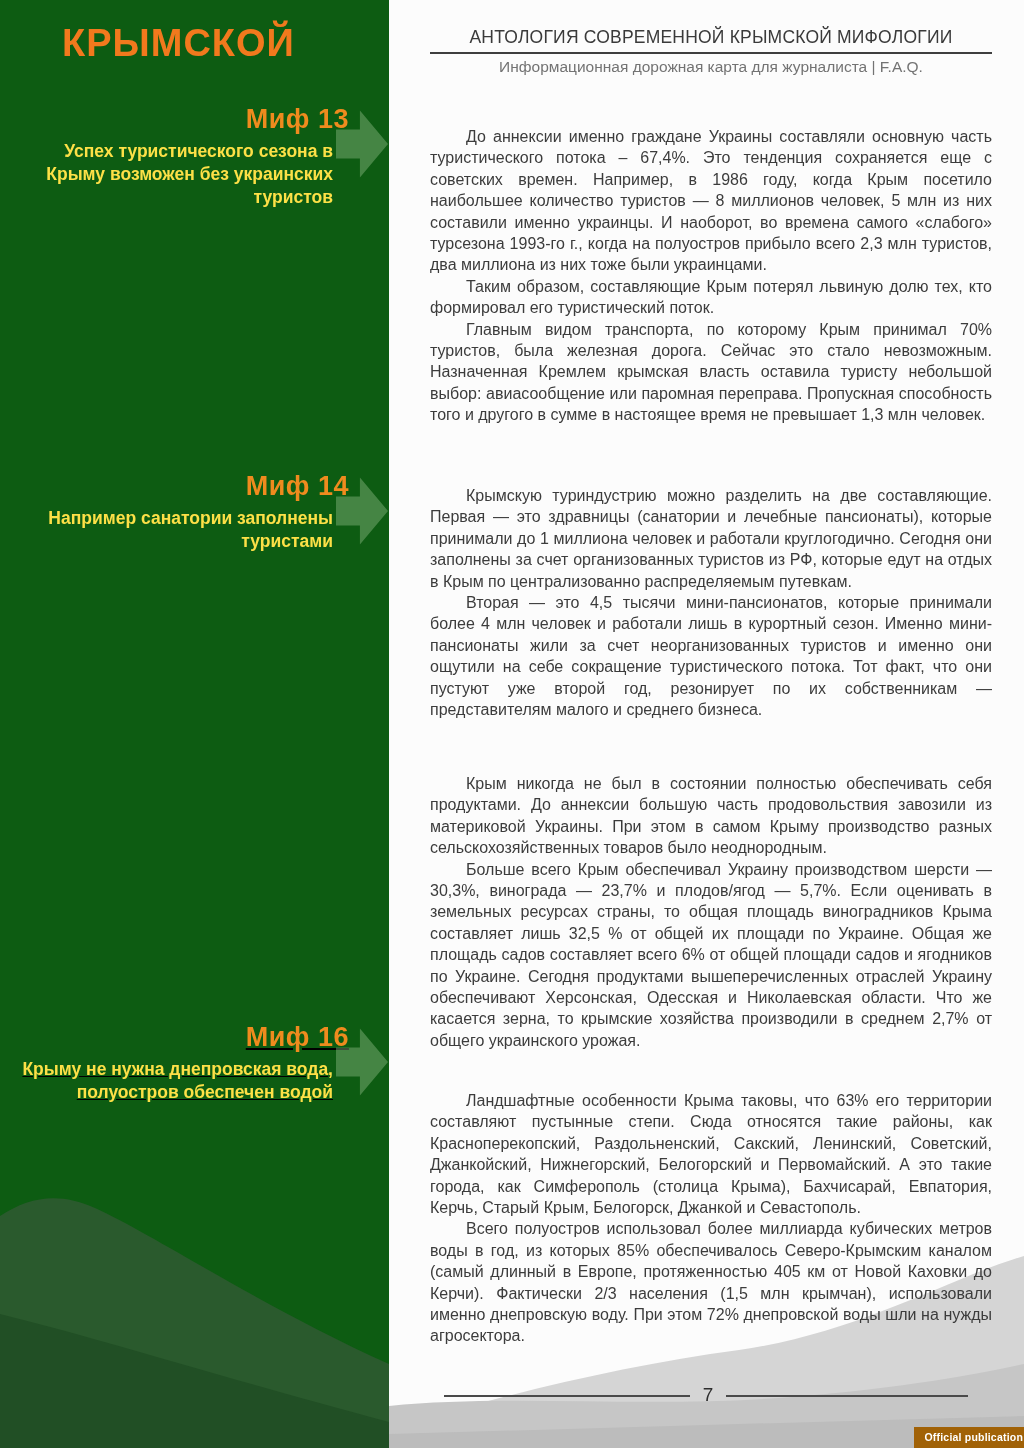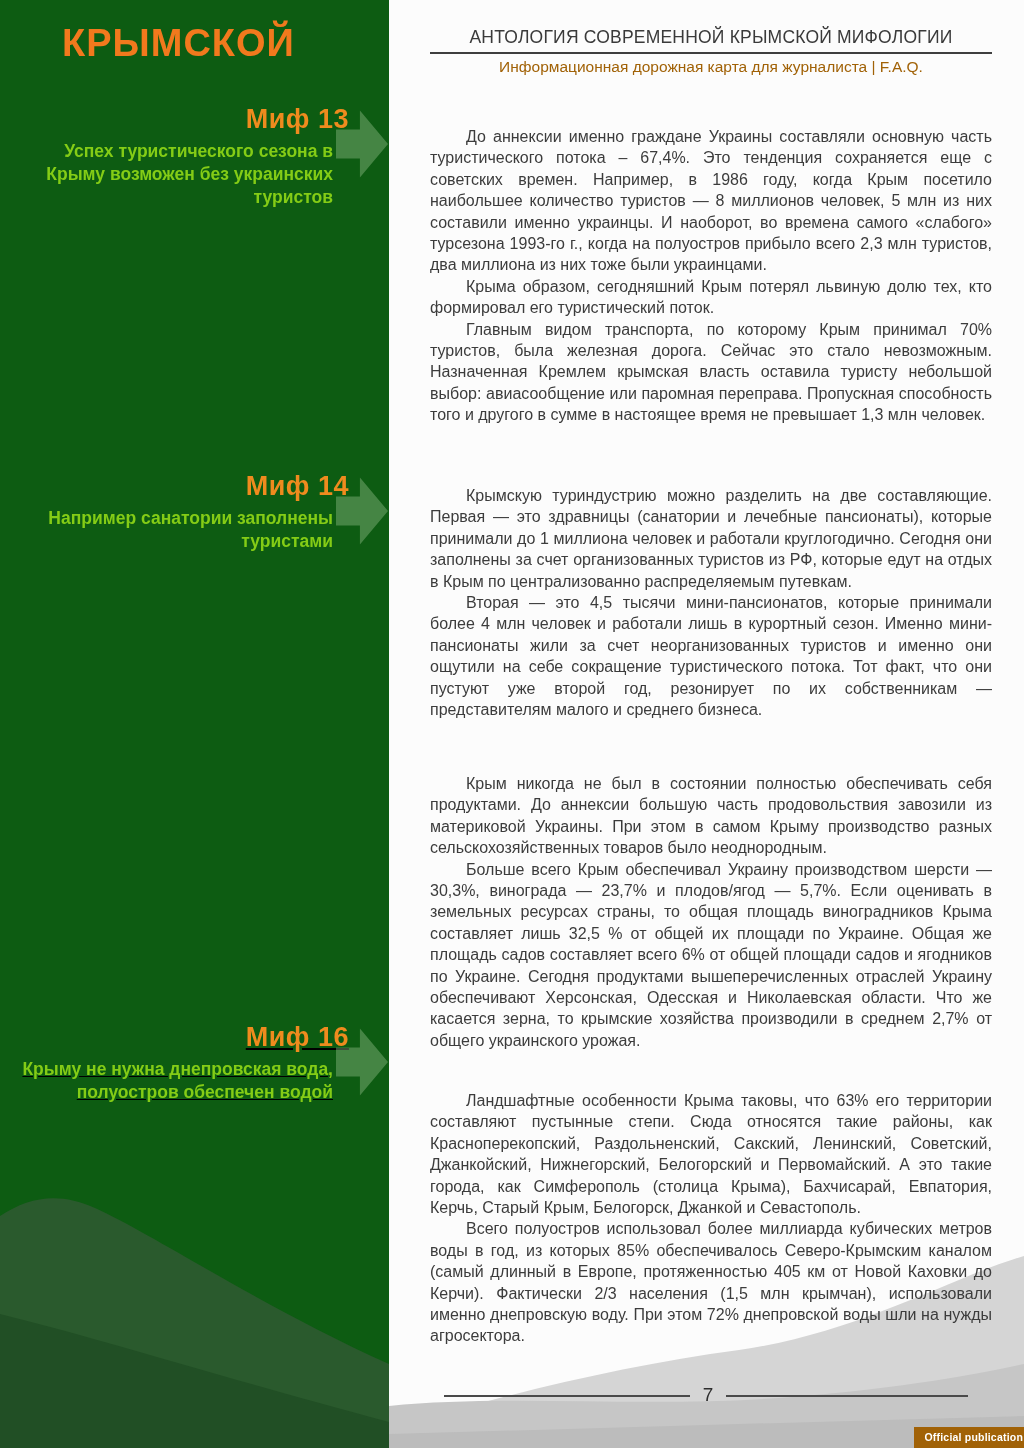--- a/index.html
+++ b/index.html
@@ -5,33 +5,33 @@
   * { margin:0; padding:0; box-sizing:border-box; }
   html,body { width:1024px; }
   body { font-family:"Liberation Sans", sans-serif; background:#fff; }
   .page { position:relative; width:1024px; height:1448px; overflow:hidden; background:#fcfcfc; }
 
   
   .sidebar { position:absolute; left:0; top:0; width:389px; height:1448px; background:#0d5c12; overflow:hidden; }
   .sidebar-title { position:absolute; top:22px; left:62px; font-size:38px; font-weight:800; letter-spacing:1px; color:#f1791d; }
   .myth { position:absolute; left:18px; right:0; text-align:right; }
   .myth-label { margin-right:40px; font-size:27px; font-weight:800; color:#ef8b1e; letter-spacing:0.5px; }
-  .myth-title { margin-top:5px; margin-right:56px; font-size:17.5px; font-weight:700; line-height:23px; color:#84cc16; }
+  .myth-title { margin-top:5px; margin-right:56px; font-size:17.5px; font-weight:700; line-height:23px; color:#fde047; }
   .myth-arrow { position:absolute; right:1px; top:2px; width:52px; height:76px;
       background:rgba(155,195,145,0.40);
       clip-path:polygon(0 31%, 46% 31%, 46% 6%, 100% 50%, 46% 94%, 46% 69%, 0 69%); }
   .myth-13 { top:104px; } .myth-14 { top:471px; } .myth-15 { top:762px; } .myth-16 { top:1022px;text-decoration:underline; }
   .green-mountains { position:absolute; left:0; bottom:0; width:389px; height:262px; }
 
   
   .main { position:absolute; left:389px; top:0; width:635px; height:1448px; background:#fcfcfc; }
   .doc-header { position:absolute; top:27px; left:41px; width:562px; text-align:center; }
   .doc-title { font-size:17.5px; font-weight:400; color:#3a3a3a; letter-spacing:0.2px; }
   .doc-title-rule { margin-top:4px; height:2px; background:#3f3f3f; }
-  .doc-subtitle { margin-top:4px; font-size:15.5px; color:#a16207; }
+  .doc-subtitle { margin-top:4px; font-size:15.5px; color:#737373; }
 
   .body-section { position:absolute; left:41px; width:562px; color:#3c3c3c;
       font-size:16px; line-height:21.4px; text-align:justify; }
   .body-section p { text-indent:36px; }
   .sec-1 { top:126px; } .sec-2 { top:485px; } .sec-3 { top:773px; } .sec-4 { top:1090px; }
 
   .gray-mountains { position:absolute; left:0; bottom:0; width:635px; height:200px; }
 
   .footer { position:absolute; left:0; top:1383px; width:635px; height:26px; }
   .footer-rule { position:absolute; top:12px; height:2px; background:#4a4a4a; }
@@ -84,21 +84,21 @@
     </svg>
 
     <header class="doc-header">
       <div class="doc-title">АНТОЛОГИЯ СОВРЕМЕННОЙ КРЫМСКОЙ МИФОЛОГИИ</div>
       <div class="doc-title-rule"></div>
       <div class="doc-subtitle">Информационная дорожная карта для журналиста | F.A.Q.</div>
     </header>
 
     <section class="body-section sec-1">
       <p>До аннексии именно граждане Украины составляли основную часть туристического потока – 67,4%. Это тенденция сохраняется еще с советских времен. Например, в 1986 году, когда Крым посетило наибольшее количество туристов — 8 миллионов человек, 5 млн из них составили именно украинцы. И наоборот, во времена самого «слабого» турсезона 1993-го г., когда на полуостров прибыло всего 2,3 млн туристов, два миллиона из них тоже были украинцами.</p>
-      <p>Крыма образом, сегодняшний Крым потерял львиную долю тех, кто формировал его туристический поток.</p>
+      <p>Таким образом, составляющие Крым потерял львиную долю тех, кто формировал его туристический поток.</p>
       <p>Главным видом транспорта, по которому Крым принимал 70% туристов, была железная дорога. Сейчас это стало невозможным. Назначенная Кремлем крымская власть оставила туристу небольшой выбор: авиасообщение или паромная переправа. Пропускная способность того и другого в сумме в настоящее время не превышает 1,3 млн человек.</p>
     </section>
 
     <section class="body-section sec-2">
       <p>Крымскую туриндустрию можно разделить на две составляющие. Первая — это здравницы (санатории и лечебные пансионаты), которые принимали до 1 миллиона человек и работали круглогодично. Сегодня они заполнены за счет организованных туристов из РФ, которые едут на отдых в Крым по централизованно распределяемым путевкам.</p>
       <p>Вторая — это 4,5 тысячи мини-пансионатов, которые принимали более 4 млн человек и работали лишь в курортный сезон. Именно мини-пансионаты жили за счет неорганизованных туристов и именно они ощутили на себе сокращение туристического потока. Тот факт, что они пустуют уже второй год, резонирует по их собственникам — представителям малого и среднего бизнеса.</p>
     </section>
 
     <section class="body-section sec-3">
       <p>Крым никогда не был в состоянии полностью обеспечивать себя продуктами. До аннексии большую часть продовольствия завозили из материковой Украины. При этом в самом Крыму производство разных сельскохозяйственных товаров было неоднородным.</p>

